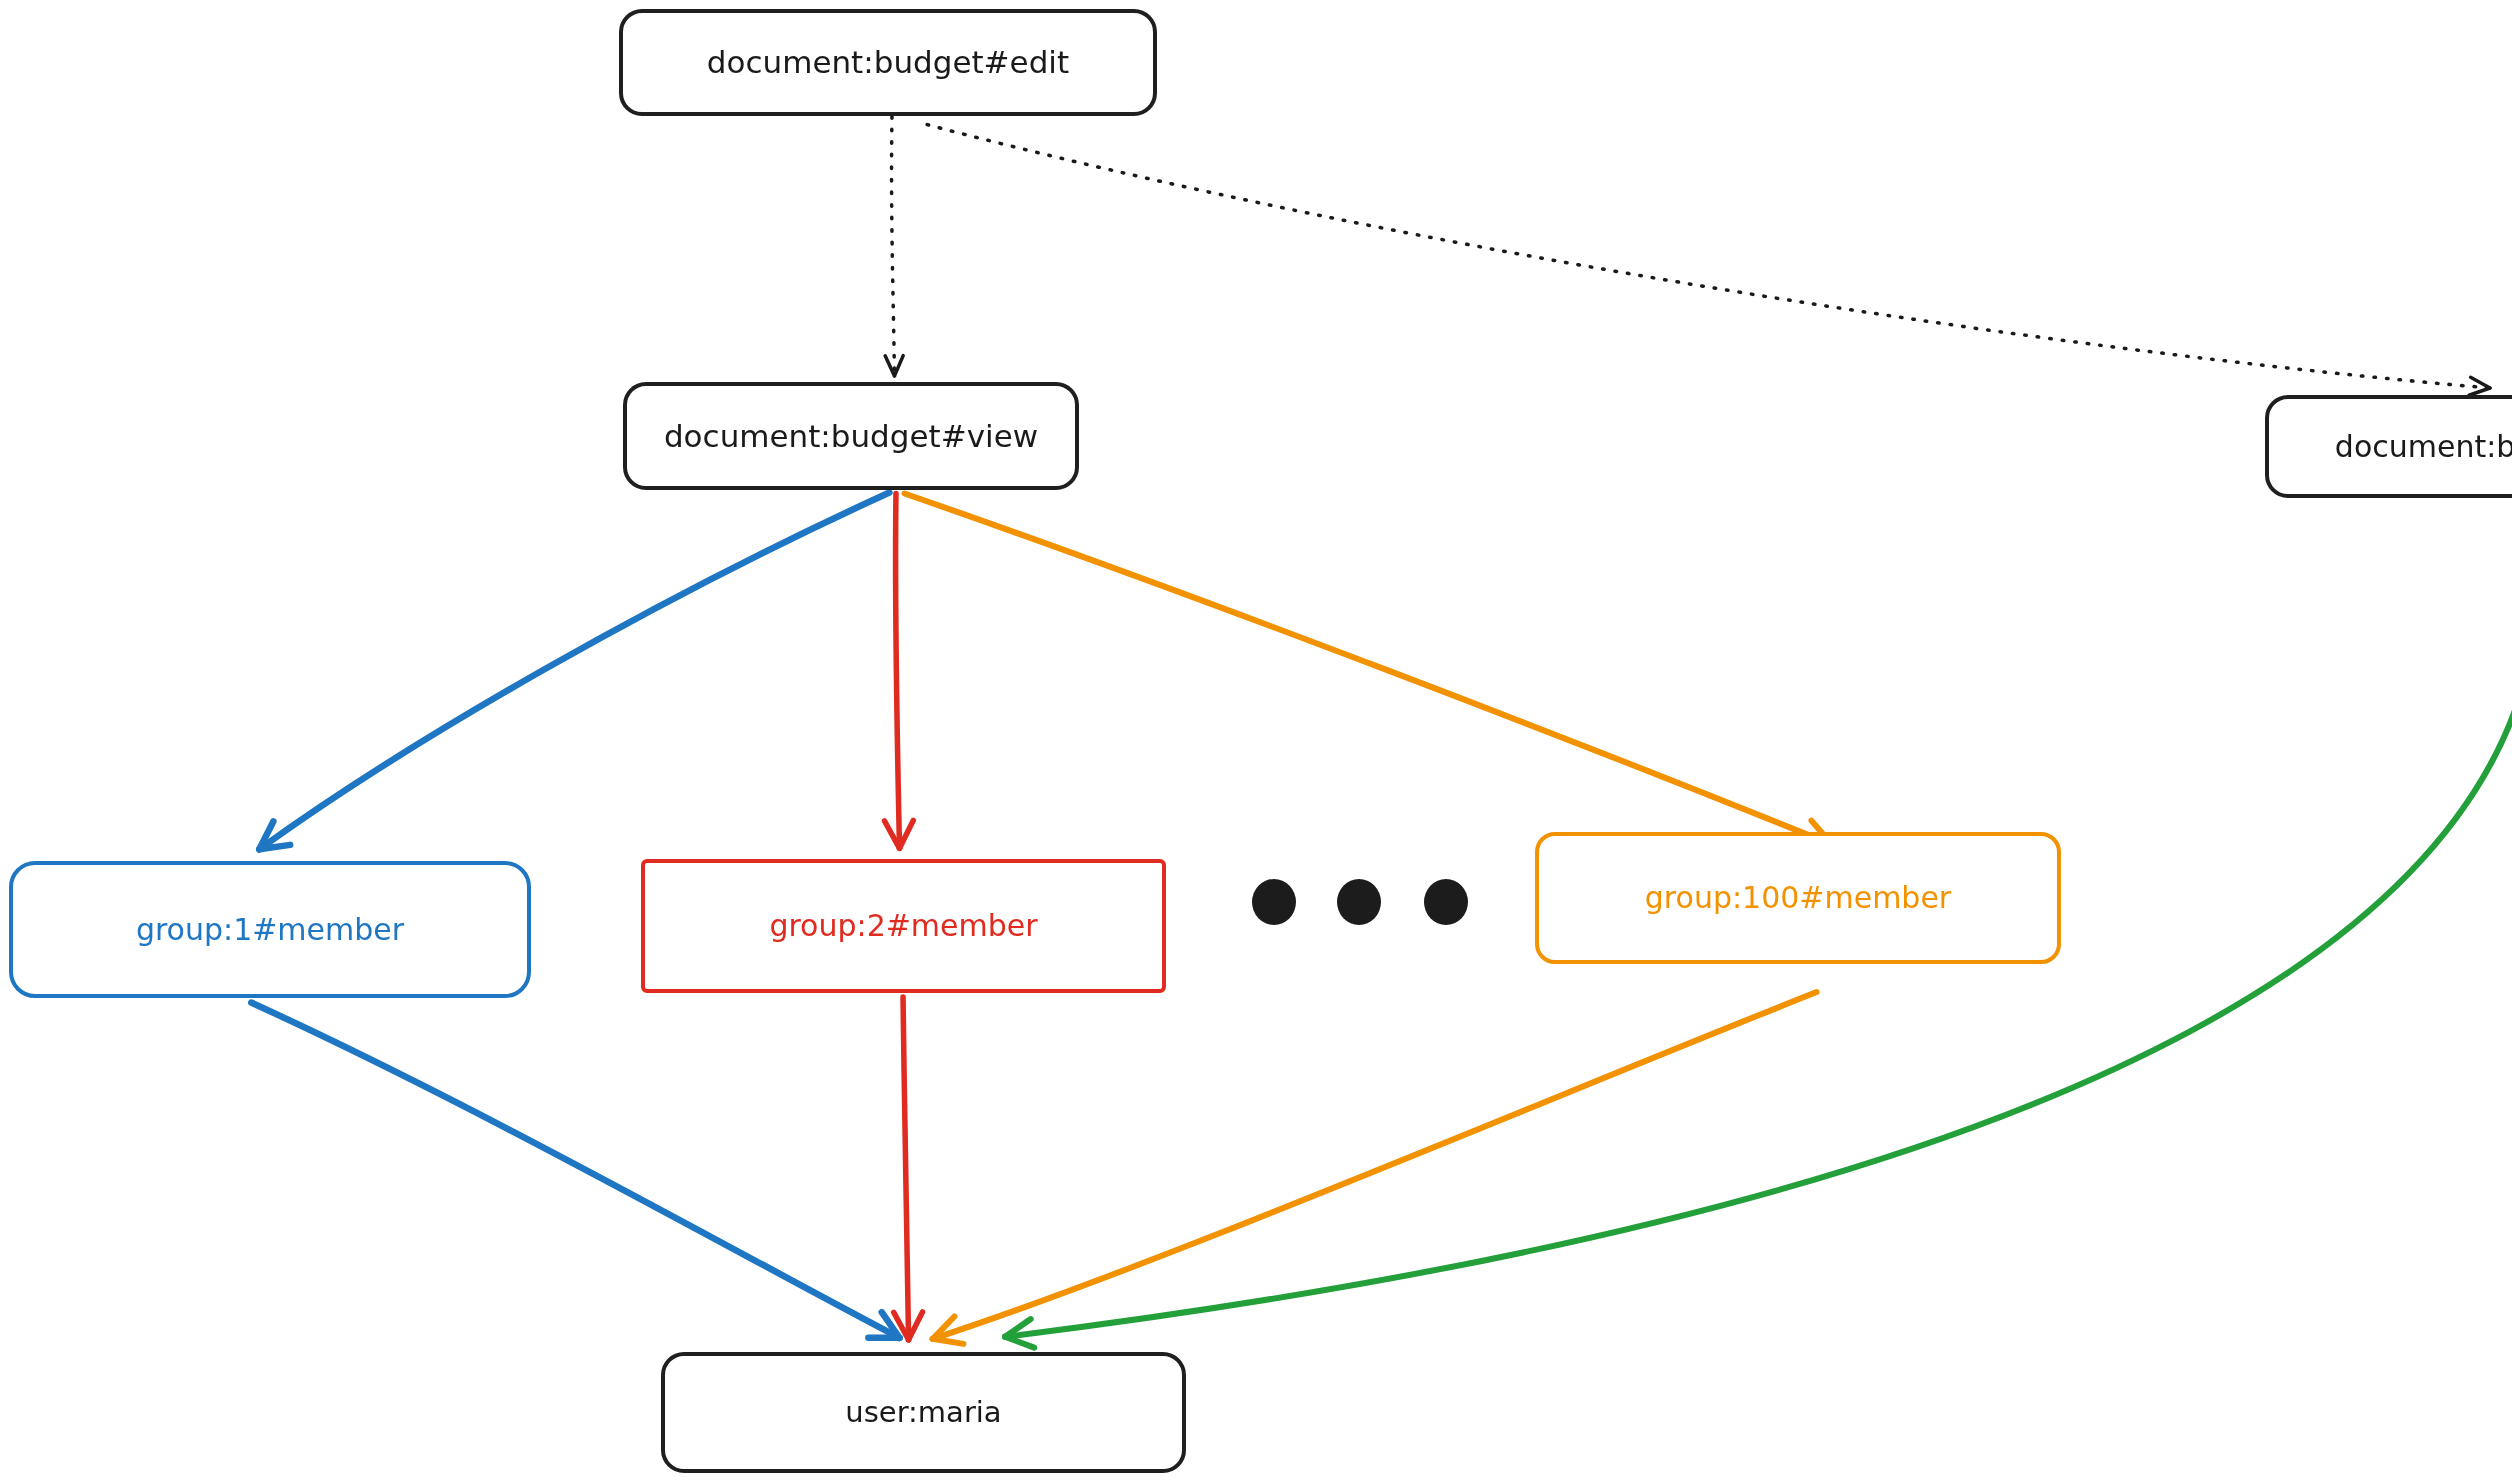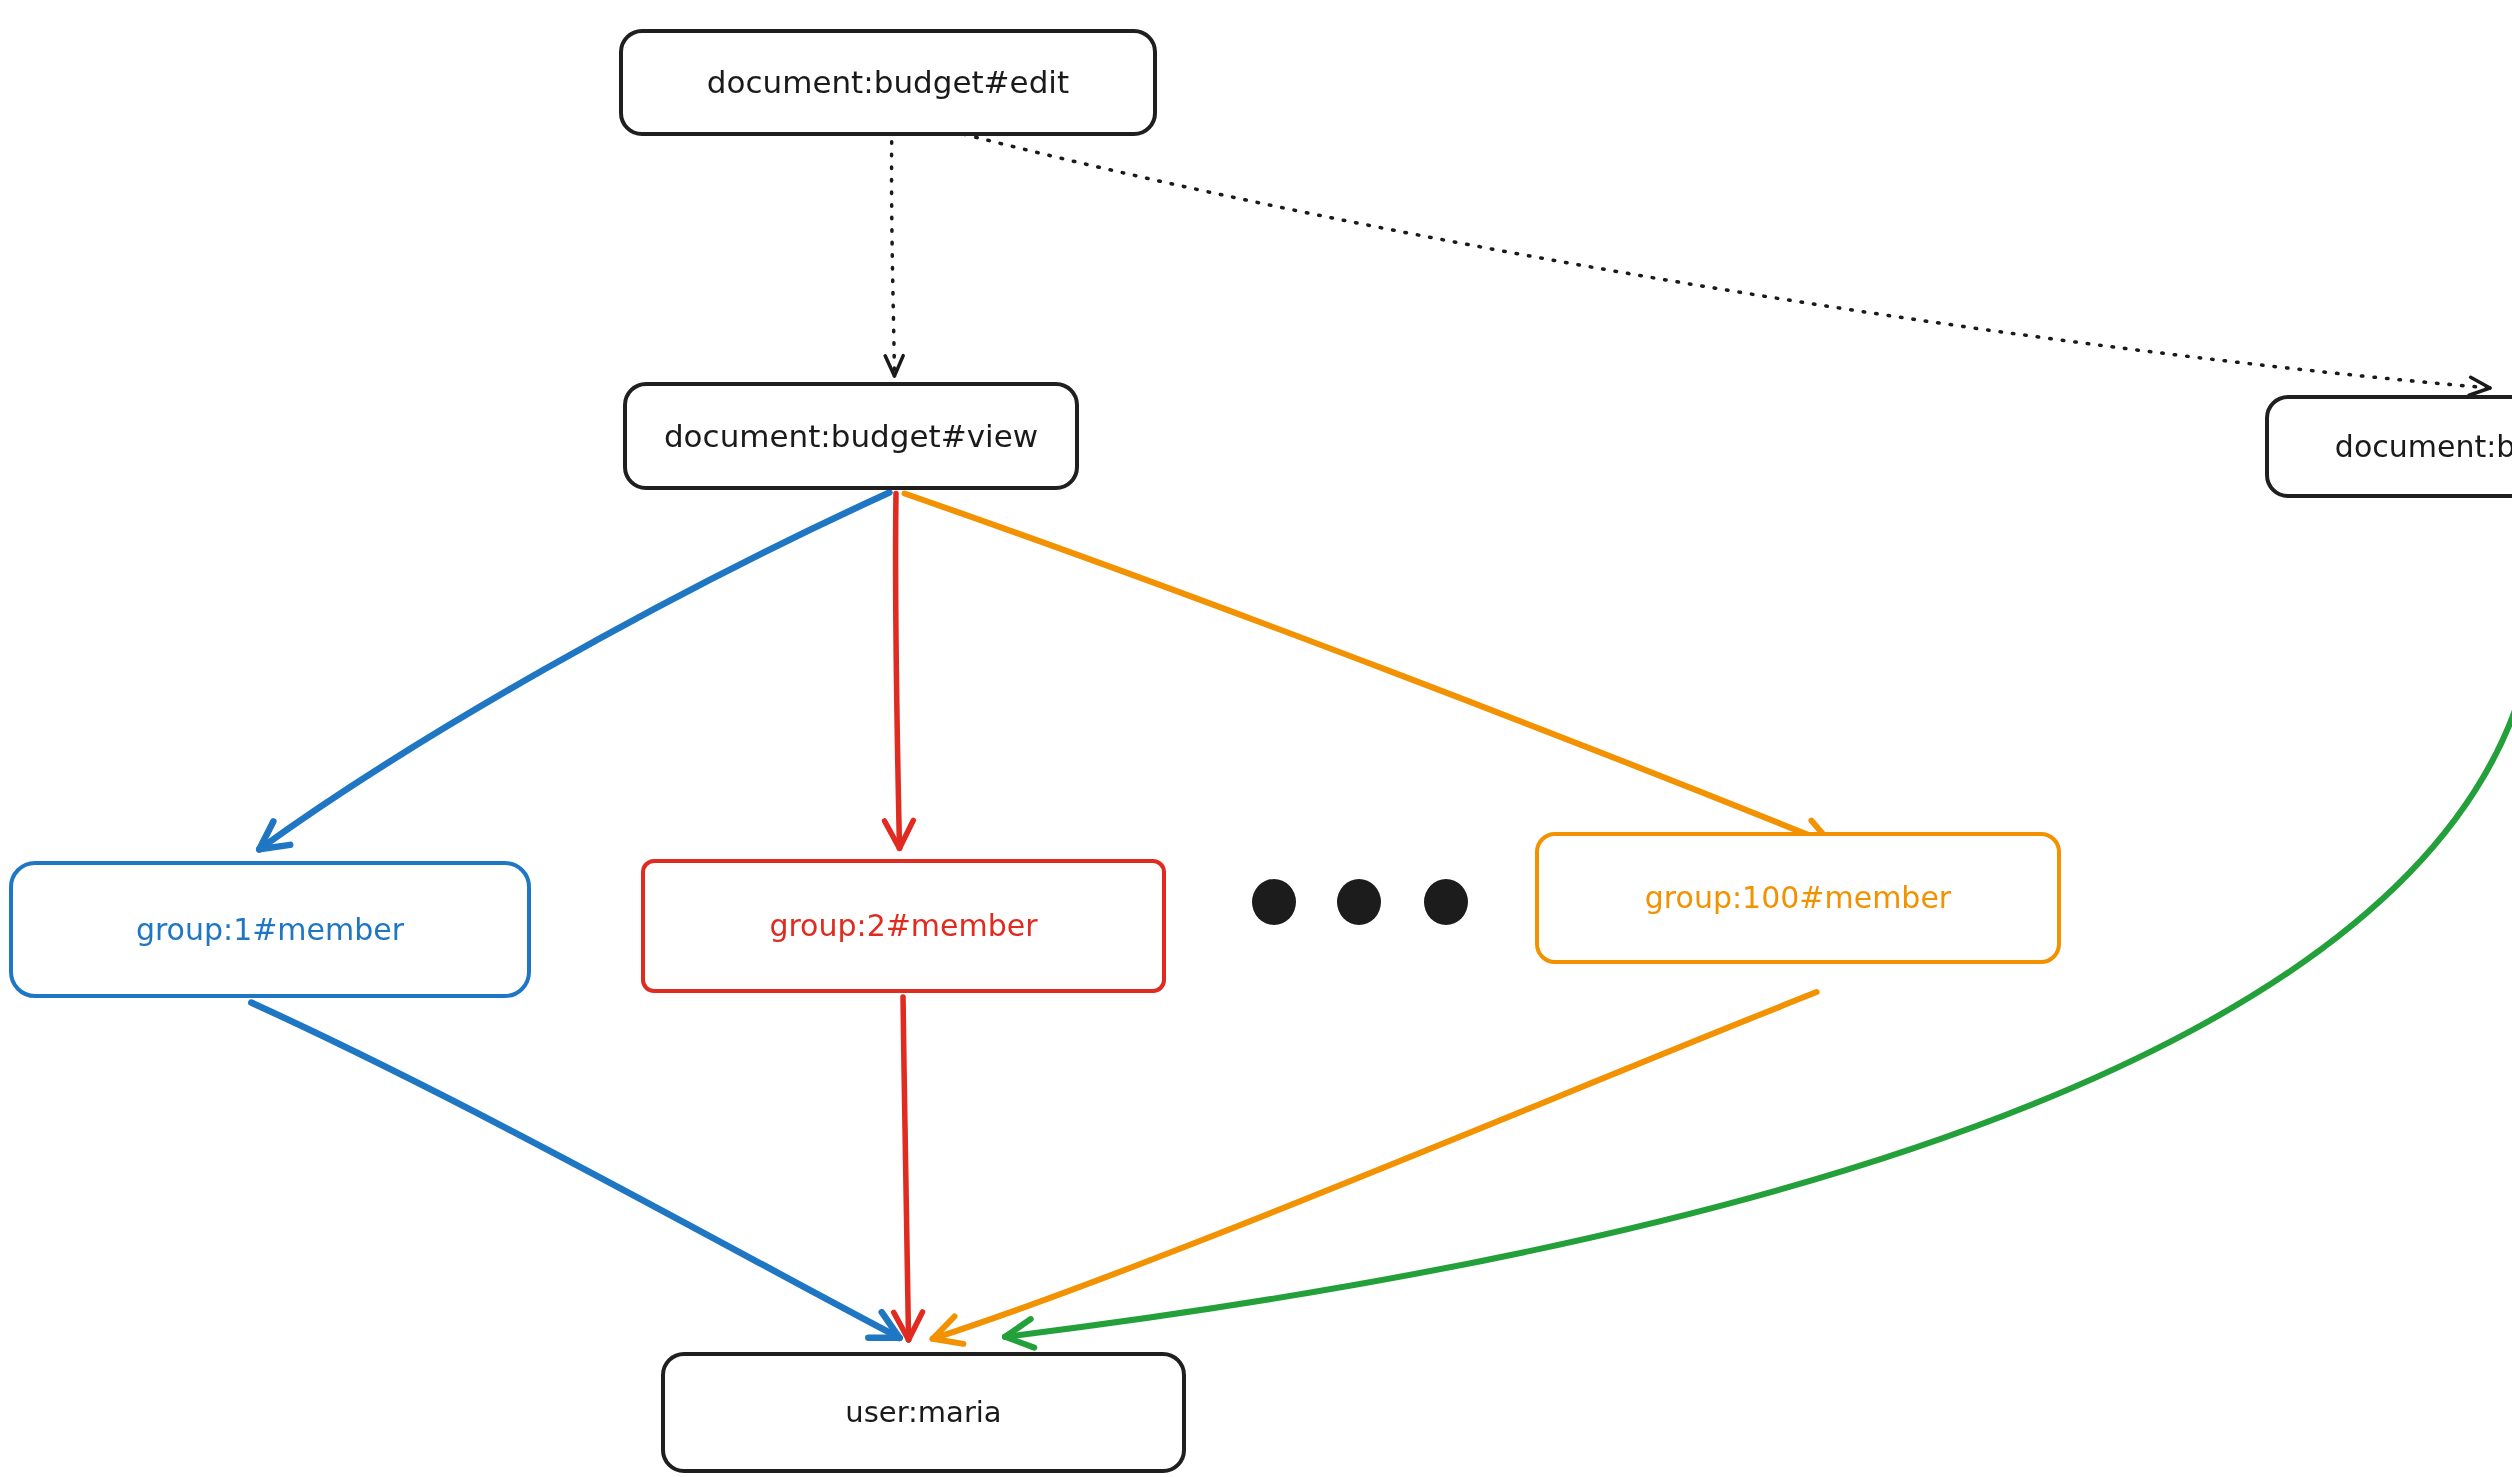--- a/index.html
+++ b/index.html
@@ -52,21 +52,21 @@
   .node.theme-blue {
     border-color: #1f77c4;
     border-width: 4px;
     border-radius: 26px;
   }
   .node.theme-blue .node-label { color: #1f77c4; }
 
   .node.theme-red {
     border-color: #e02b20;
     border-width: 4px;
-    border-radius: 13px;
+    border-radius: 6px;
   }
   .node.theme-red .node-label { color: #e02b20; }
 
   .node.theme-orange {
     border-color: #f29200;
     border-width: 4px;
     border-radius: 20px;
   }
   .node.theme-orange .node-label { color: #f29200; }
 
@@ -128,21 +128,21 @@
         <path d="M 1856 2664 L 1917.174753452706 2674.082139653895" stroke="#f29200" stroke-width="12" stroke-linecap="round" fill="none"></path>
       </g>
       <g>
         <path d="M 5040 1000 C 5180 1850, 4100 2400, 2000 2660" fill="none" stroke="#23a03a" stroke-width="12" stroke-linecap="round" stroke-linejoin="round"></path>
         <path d="M 2000 2660 L 2051.0296173227084 2624.786676443455" stroke="#23a03a" stroke-width="12" stroke-linecap="round" fill="none"></path>
         <path d="M 2000 2660 L 2058.112963165579 2681.607487408675" stroke="#23a03a" stroke-width="12" stroke-linecap="round" fill="none"></path>
       </g>
     </svg>
 
   <div id="node-layer">
-      <div class="node theme-black" style="left: 619px; top: 9px; width: 538px; height: 107px; margin-top: 20px;">
+      <div class="node theme-black" style="left: 619px; top: 9px; width: 538px; height: 107px;">
         <span class="node-label" style="font-size: 31px;">document:budget#edit</span>
       </div>
       <div class="node theme-black" style="left: 623px; top: 382px; width: 456px; height: 108px;">
         <span class="node-label" style="font-size: 31px;">document:budget#view</span>
       </div>
       <div class="node theme-black" style="left: 2265px; top: 395px; width: 521px; height: 103px;">
         <span class="node-label" style="font-size: 30px;">document:budget#editor</span>
       </div>
       <div class="node theme-blue" style="left: 9px; top: 861px; width: 522px; height: 137px;">
         <span class="node-label" style="font-size: 30px;">group:1#member</span>

